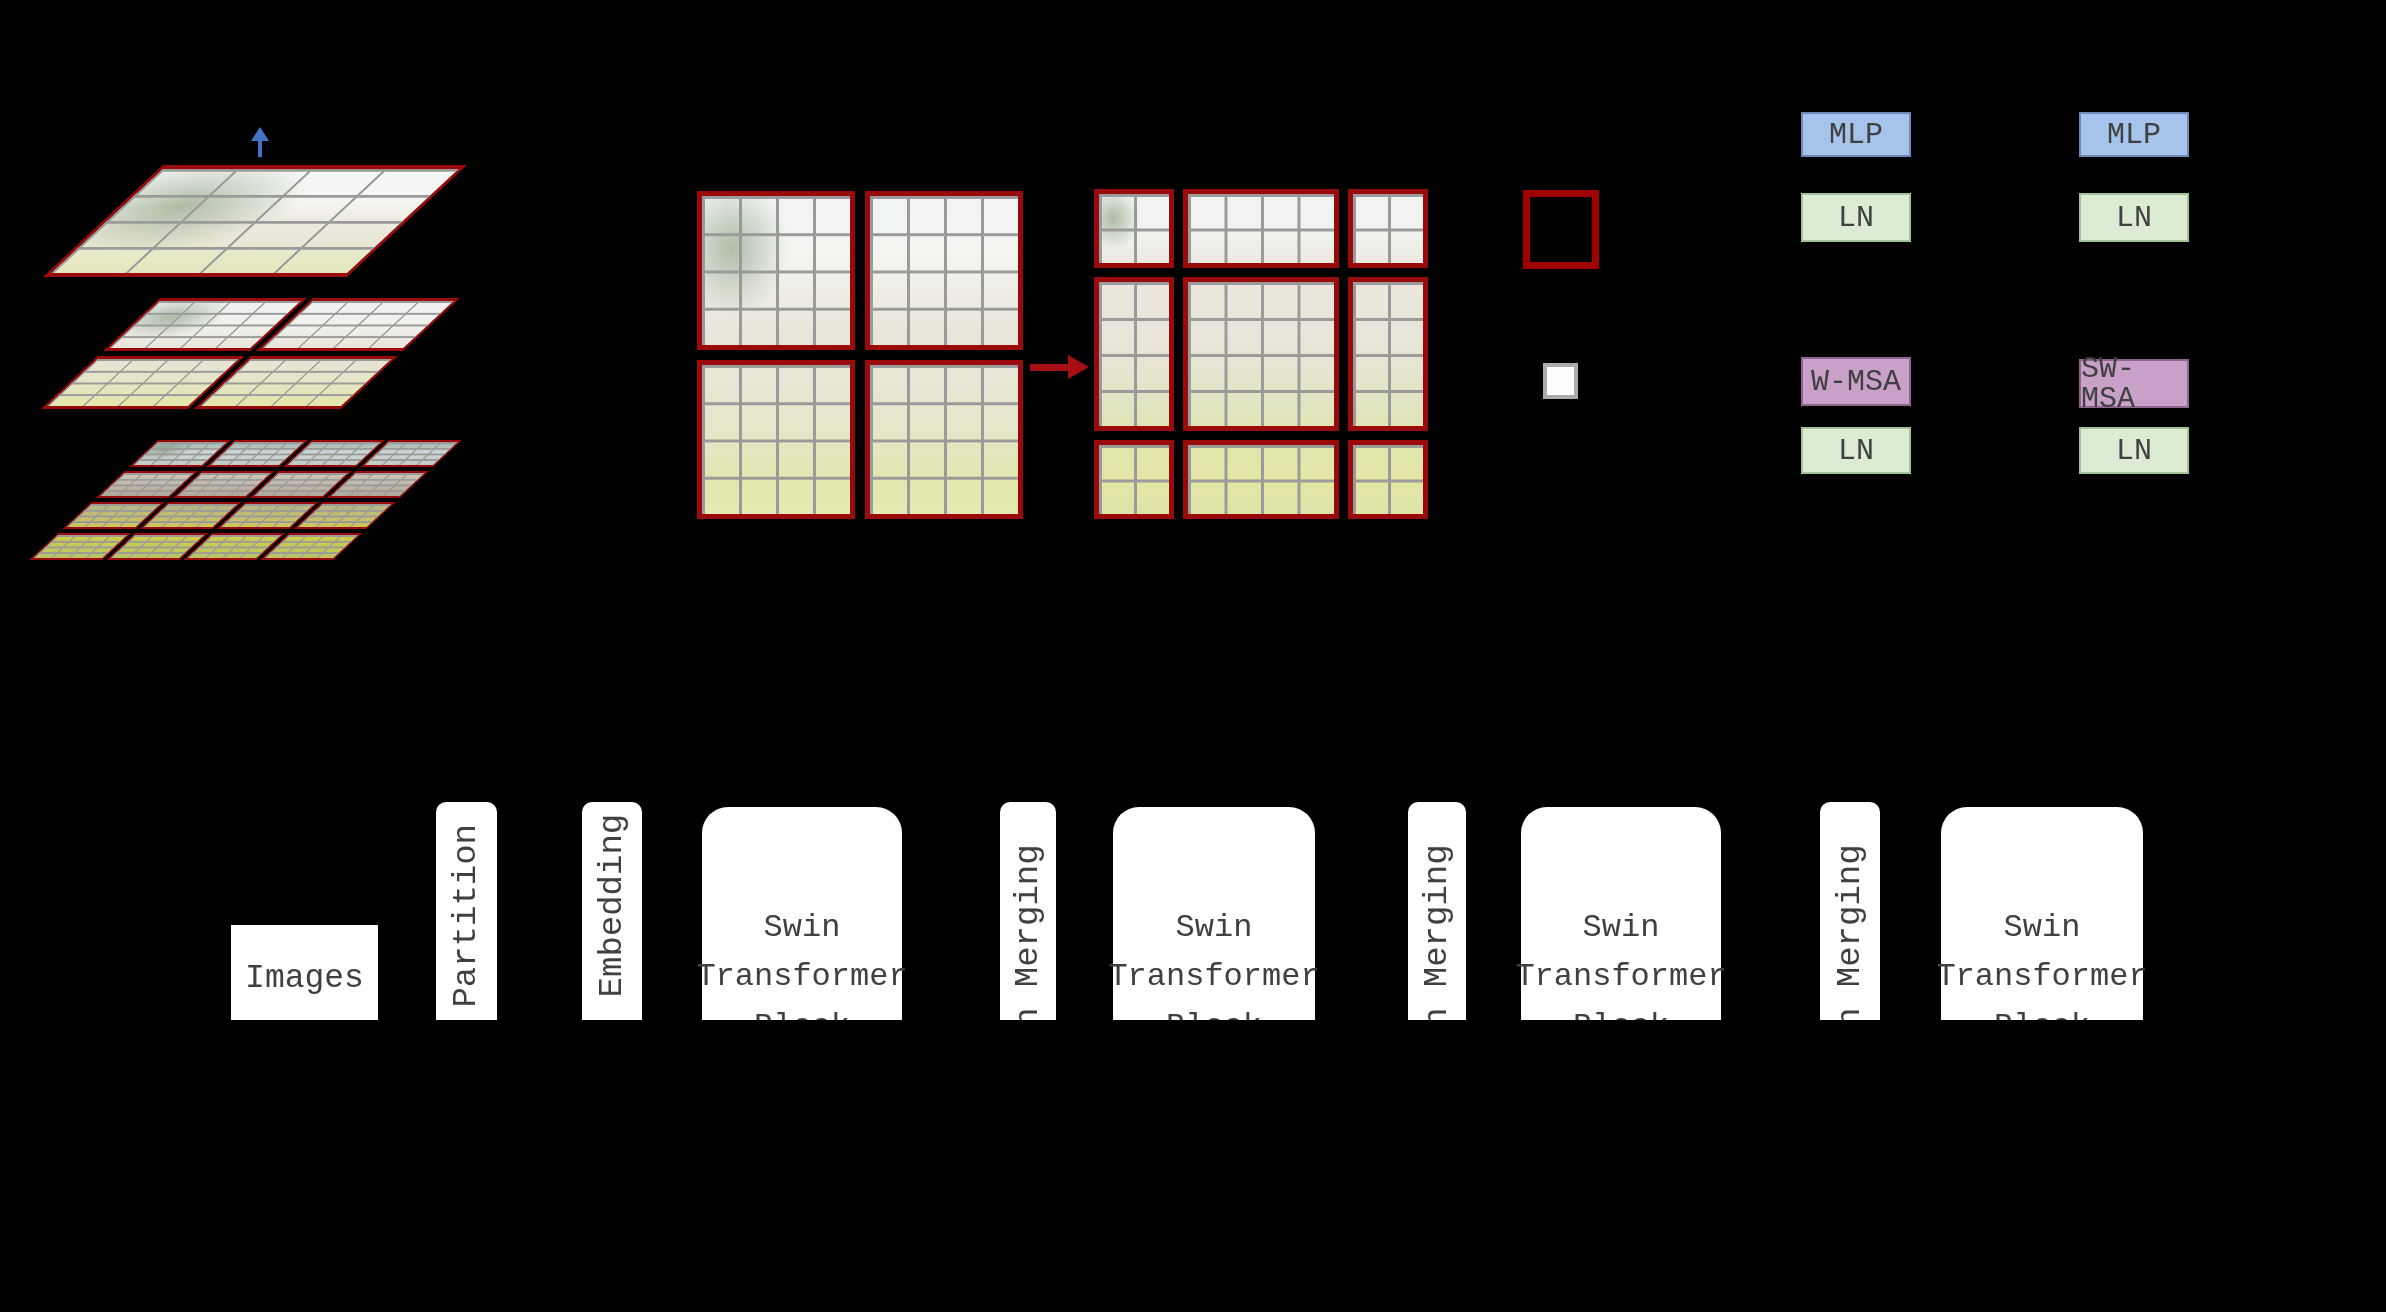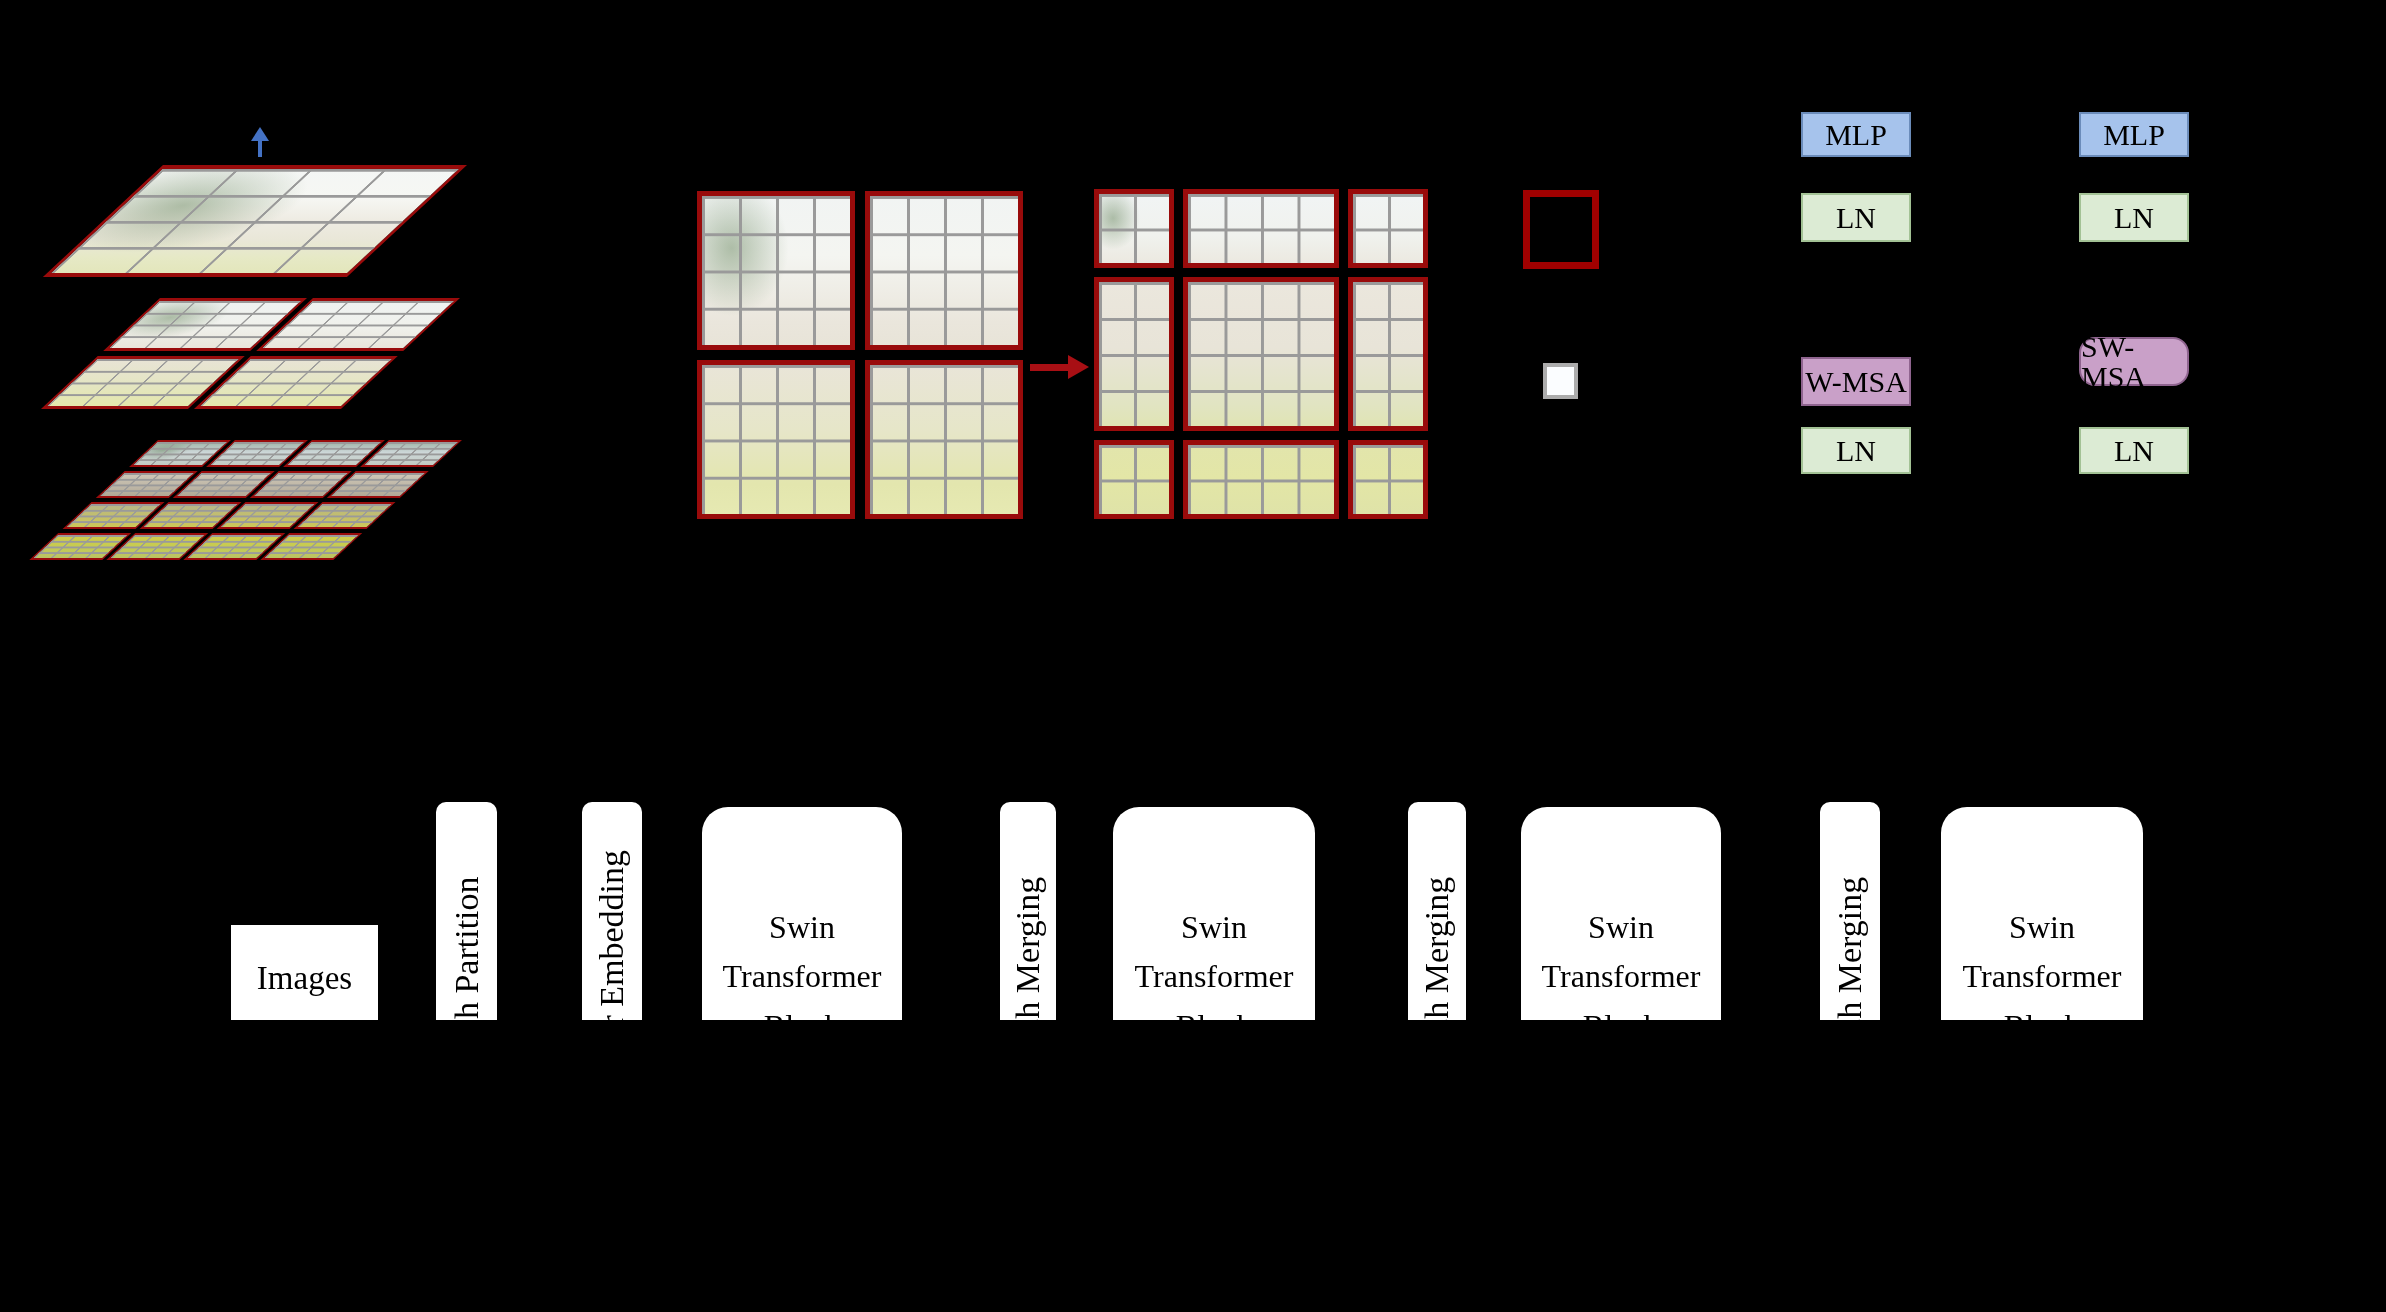--- a/index.html
+++ b/index.html
@@ -1,17 +1,17 @@
 <!DOCTYPE html>
 <html><head>
 <meta charset="utf-8">
 <style>
   html,body{margin:0;padding:0;background:#000;}
   .canvas{position:relative;width:2386px;height:1020px;background:#000;overflow:hidden;
-          font-family:Liberation Serif, serif;color:#000000;}
+          font-family:Liberation Mono, monospace;color:#404040;}
 
   
   .win{position:relative;box-sizing:border-box;border:4px solid #990b0b;
        --gx:25%;--gy:25%;--lw:3px;--lc:#9a9a9a;}
   .win::after{content:"";position:absolute;inset:0;z-index:2;
        background-image:linear-gradient(to right,var(--lc) var(--lw),transparent var(--lw)),
                         linear-gradient(to bottom,var(--lc) var(--lw),transparent var(--lw));
        background-size:var(--gx) 100%,100% var(--gy);}
   .tree::before{content:"";position:absolute;inset:0;z-index:1;
        background:radial-gradient(55% 65% at 20% 35%,rgba(104,134,94,.5),rgba(104,134,94,0) 70%);}
@@ -147,21 +147,21 @@
   <div id="legend-window"></div>
   <div id="legend-patch"></div>
 
   <div class="mini mlp" style="left:1801px;top:112px;height:45px;">MLP</div>
   <div class="mini ln" style="left:1801px;top:193px;height:49px;">LN</div>
   <div class="mini msa" style="left:1801px;top:341px;height:49px;">W-MSA</div>
   <div class="mini ln" style="left:1801px;top:427px;height:47px;">LN</div>
 
   <div class="mini mlp" style="left:2079px;top:112px;height:45px;">MLP</div>
   <div class="mini ln" style="left:2079px;top:193px;height:49px;">LN</div>
-  <div class="mini msa" style="left:2079px;top:321px;height:49px;border-radius:16px;">SW-MSA</div>
+  <div class="mini msa" style="left:2079px;top:343px;height:49px;">SW-MSA</div>
   <div class="mini ln" style="left:2079px;top:427px;height:47px;">LN</div>
 
   <div class="pipe-box" id="images-box">Images</div>
 
   <div class="pipe-box vbar" style="left:436px;top:802px;width:61px;height:350px;">
     <span>Patch Partition</span>
   </div>
   <div class="pipe-box vbar" style="left:582px;top:802px;width:60px;height:350px;">
     <span>Linear Embedding</span>
   </div>

